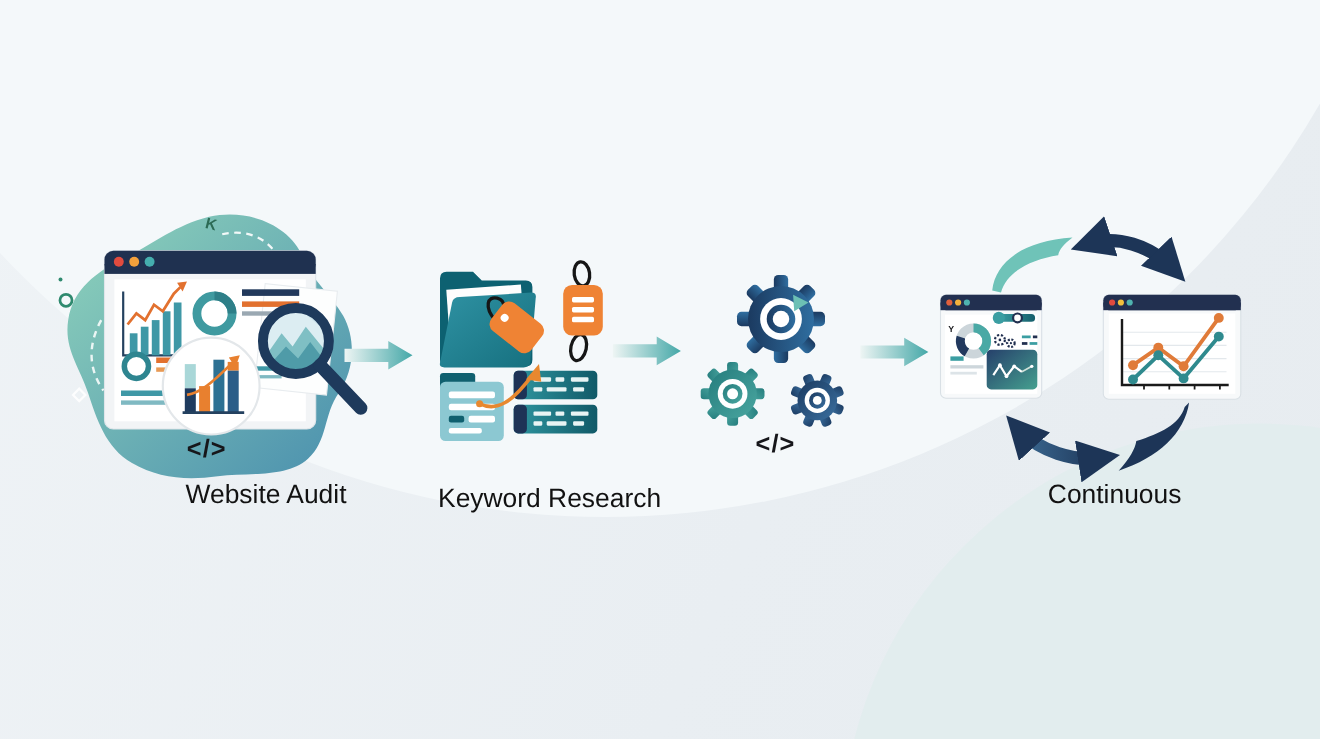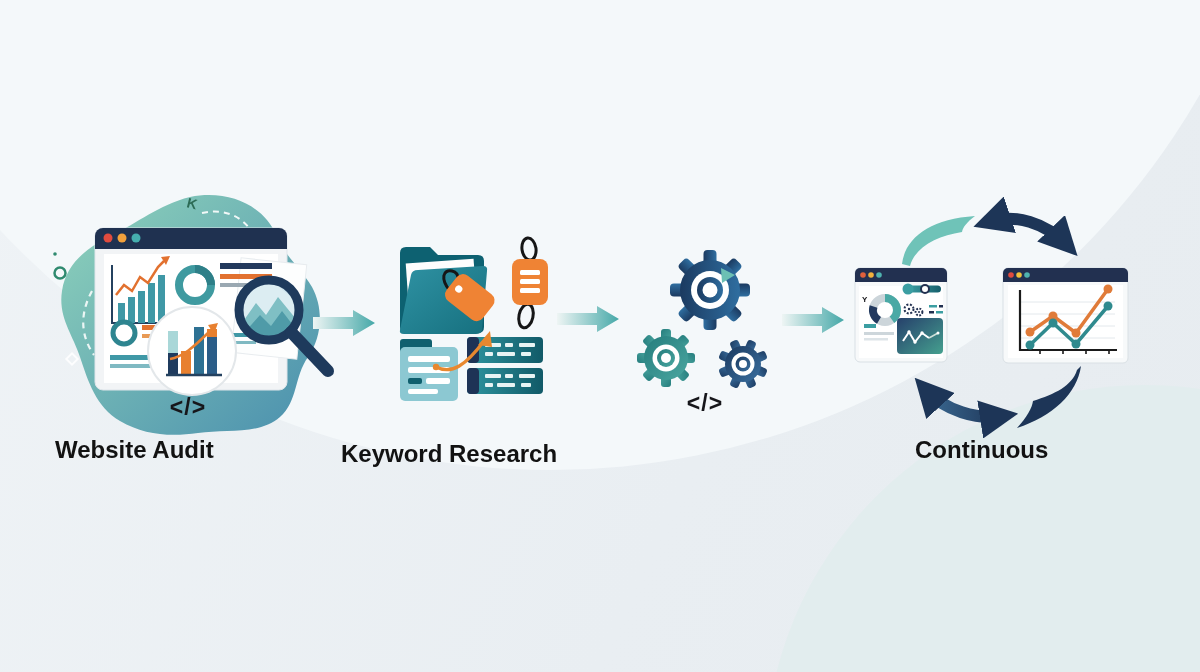--- a/index.html
+++ b/index.html
@@ -7,22 +7,22 @@
     position:relative;width:1200px;height:672px;overflow:hidden;
     background:linear-gradient(115deg,#eff3f6 0%,#e9eef2 60%,#e7ecf0 100%);
     font-family:"Liberation Sans",sans-serif;
   }
   .bg-blob{position:absolute;border-radius:50%;}
   .bg-blob-top{width:1500px;height:1500px;left:-200px;top:-1030px;background:#f4f8fa;}
   .bg-blob-bottom{width:760px;height:760px;left:765px;top:385px;background:#e2edee;}
   .stage{position:absolute;}
   .stage svg{display:block;}
   .label{
-    position:absolute;width:260px;text-align:left;
-    font-weight:700;font-size:24px;line-height:27px;color:#121212;
+    position:absolute;width:260px;text-align:right;
+    font-weight:400;font-size:24px;line-height:27px;color:#121212;
   }
   .code{
     position:absolute;width:120px;text-align:center;
     font-weight:800;font-size:23px;color:#16161a;letter-spacing:1px;
   }
   .connector{position:absolute;}
 </style>
 </head>
 <body>
 
@@ -406,17 +406,17 @@
             <circle cx="231" cy="143" r="4.5" fill="#e07b39"></circle>
             <circle cx="263" cy="99" r="4.5" fill="#e07b39"></circle>
           <circle cx="185" cy="155" r="4.5" fill="#2f8a8e"></circle>
             <circle cx="208" cy="133" r="4.5" fill="#2f8a8e"></circle>
             <circle cx="231" cy="154" r="4.5" fill="#2f8a8e"></circle>
             <circle cx="263" cy="116" r="4.5" fill="#2f8a8e"></circle>
         </g>
       </g>
     </svg>
   </div>
-  <div class="label" style="left:915px;top:436px;">
+  <div class="label" style="left:814px;top:436px;">
     <span style="display:block">Continuous</span>
   </div>
 
 </div>
 
 </body></html>

